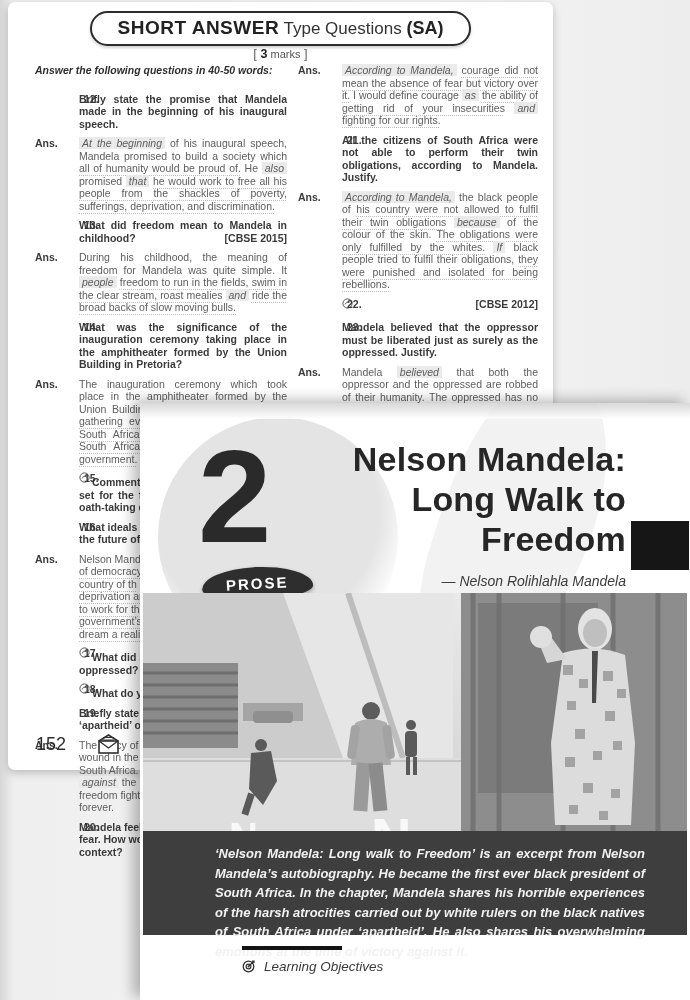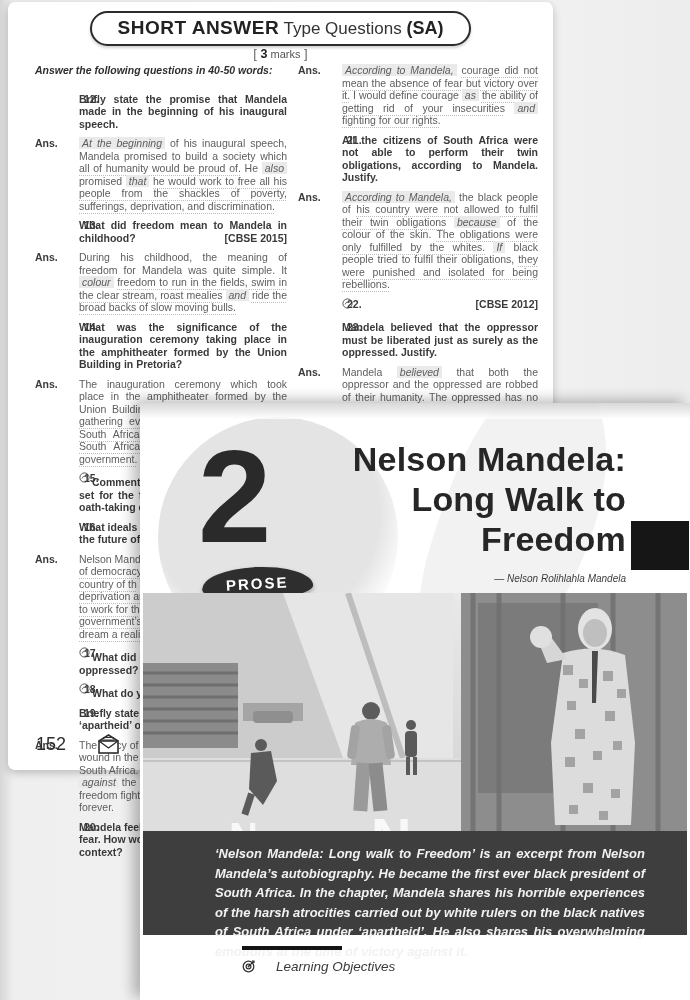--- a/index.html
+++ b/index.html
@@ -59,37 +59,37 @@
   .chap-num { position:absolute; left:58px; top:28px; font-size:132px; line-height:1;
     font-weight:800; color:#2a2a2a; }
   .prose-badge { position:absolute; left:62px; top:164px; background:#2e2e2e; color:#fff;
     font-weight:800; font-size:15px; letter-spacing:2px; padding:8px 24px 9px 24px;
     border-radius:48% 52% 55% 45% / 58% 62% 38% 42%; transform:rotate(-3deg);
     box-shadow:0 2px 4px rgba(0,0,0,.3); }
   .title { position:absolute; right:64px; top:36px; width:360px; text-align:right;
     font-size:34px; line-height:40px; font-weight:800; color:#262626; letter-spacing:.2px; }
   .title-accent { position:absolute; right:1px; top:118px; width:58px; height:49px; background:#161616; }
   .author { position:absolute; right:64px; top:170px; width:360px; text-align:right;
-    font-size:10px; font-style:italic; color:#3c3c3c; }
+    font-size:14px; font-style:italic; color:#3c3c3c; }
 
   .photo { position:absolute; left:3px; top:190px; width:544px; height:238px; background:#d9d9d9; }
   .photo svg { display:block; width:100%; height:100%; }
   .sign-letter { position:absolute; color:#ffffff; opacity:.8; font-weight:700; }
   .ltr0 { left:86px;  top:222px; font-size:40px; }
   .ltr1 { left:168px; top:230px; font-size:34px; }
   .ltr2 { left:228px; top:212px; font-size:56px; }
 
   .summary { position:absolute; left:3px; top:428px; width:544px; height:104px;
     background:#3e3e3e; color:#f2f2f2; padding:13px 42px 12px 72px;
     font-size:13px; line-height:19.5px; font-style:italic; font-weight:600; text-align:justify; }
 
   .topic-notes { position:absolute; left:102px; top:540px; width:400px; }
   .tn-head { font-size:17.5px; font-weight:800; color:#1e1e1e; letter-spacing:.2px; }
   .tn-rule { width:100px; height:3.5px; background:#141414; margin-top:3px; margin-bottom:9px; }
-  .tn-item { display:flex; gap:20px; font-size:13.5px; font-style:italic;
+  .tn-item { display:flex; gap:8px; font-size:13.5px; font-style:italic;
     color:#3a3a3a; margin-bottom:6px; }
 </style>
 </head>
 <body>
 
 <div class="stage">
 
   <div class="back-page">
     <div class="pill">
       <span class="strong">SHORT ANSWER</span><span class="rest"> Type Questions </span><span class="sa">(SA)</span>
@@ -107,21 +107,21 @@
         <div class="qa a">
           <span class="label">Ans.</span>
           <div class="body"><span class="hl">At the beginning</span><span> of his inaugural speech, Mandela promised to build a society which </span><span class="u">all of humanity would be proud of.</span><span> He </span><span class="hl">also</span><span> promised </span><span class="hl">that</span><span> </span><span class="u">he would work to free all his people from the shackles of poverty, sufferings, deprivation, and discrimination.</span></div>
         </div>
         <div class="qa q">
           <span class="label">13.</span>
           <div class="body"><span>What did freedom mean to Mandela in childhood?</span><span class="tag">[CBSE 2015]</span></div>
         </div>
         <div class="qa a">
           <span class="label">Ans.</span>
-          <div class="body"><span>During his childhood, the meaning of freedom for Mandela was quite simple. It </span><span class="hl">colour</span><span> </span><span class="u">freedom to run in the fields, swim in the clear stream, roast mealies</span><span> </span><span class="hl">and</span><span> </span><span class="u">ride the broad backs of slow moving bulls.</span></div>
+          <div class="body"><span>During his childhood, the meaning of freedom for Mandela was quite simple. It </span><span class="hl">people</span><span> </span><span class="u">freedom to run in the fields, swim in the clear stream, roast mealies</span><span> </span><span class="hl">and</span><span> </span><span class="u">ride the broad backs of slow moving bulls.</span></div>
         </div>
         <div class="qa q">
           <span class="label">14.</span>
           <div class="body"><span>What was the significance of the inauguration ceremony taking place in the amphitheater formed by the Union Building in Pretoria?</span></div>
         </div>
         <div class="qa a">
           <span class="label">Ans.</span>
           <div class="body"><span>The inauguration ceremony which took place in the amphitheater formed by the Union Building in Pretoria was </span><span class="u">the largest gathering ever of international leaders on South African soil</span><span> </span><span class="hl">for</span><span> the installation of </span><span class="u">South Africa’s first democratic, non-racist government.</span></div>
         </div>
         <div class="qa q">

